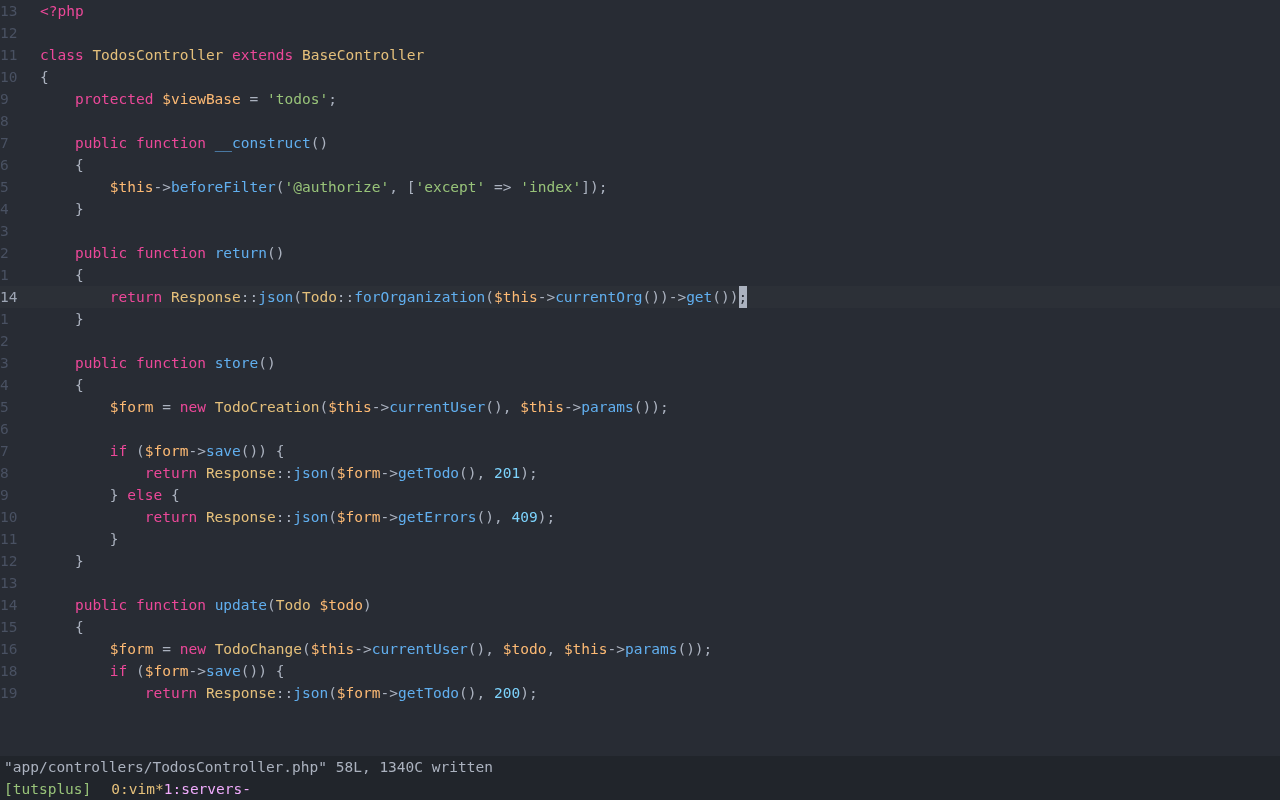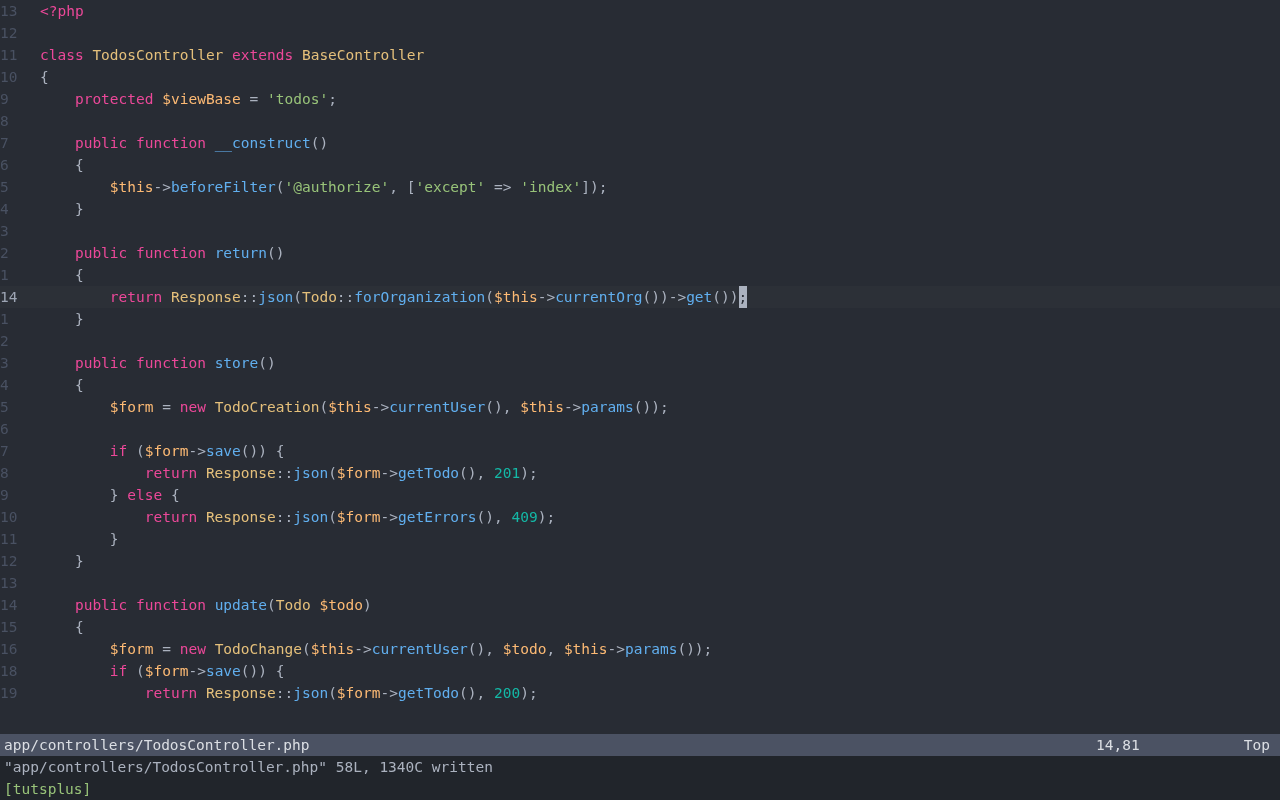--- a/index.html
+++ b/index.html
@@ -35,21 +35,21 @@
     user-select: none;
   }
   .line.current .gutter { color: #9da5b4; }
   .line.current { background: rgba(255,255,255,0.02); }
   .content { flex: 1; }
   .tok-kw   { color: #ec4899; }
   .tok-cls  { color: #e5c07b; text-align: center; }
   .tok-fn   { color: #61afef; }
   .tok-var  { color: #fdba74; }
   .tok-str  { color: #98c379; }
-  .tok-num  { color: #14b8a6; }
+  .tok-num  { color: #7dd3fc; }
   .tok-op   { color: #abb2bf; }
   .tok-punc { color: #abb2bf; }
   .tok-plain{ color: #abb2bf; }
   .cursor {
     display: inline-block;
     background: #abb2bf;
     color: #282c34;
     width: 0.6em;
     text-align: center;
   }
@@ -69,21 +69,20 @@
     padding: 0 4px;
     height: 22px;
   }
   .tmuxbar {
     background: #21252b;
     color: #abb2bf;
     padding: 0 4px;
     height: 22px;
     display: flex;
     gap: 0;
-    flex-direction: column;
   }
   .tmux-session { color: #98c379; }
   .tmux-win { color: #f0abfc; }
   .tmux-win.active { color: #e5c07b; margin-left: 20px; }
 </style>
 </head>
 <body>
 
 <div class="editor">
   <div class="code-area" id="code-area">
@@ -114,25 +113,20 @@
       <div class="line"><span class="gutter">11</span><span class="content"><span class="tok-plain">        </span><span class="tok-punc">}</span></span></div>
       <div class="line"><span class="gutter">12</span><span class="content"><span class="tok-plain">    </span><span class="tok-punc">}</span></span></div>
       <div class="line"><span class="gutter">13</span><span class="content"></span></div>
       <div class="line"><span class="gutter">14</span><span class="content"><span class="tok-plain">    </span><span class="tok-kw">public</span><span class="tok-plain"> </span><span class="tok-kw">function</span><span class="tok-plain"> </span><span class="tok-fn">update</span><span class="tok-punc">(</span><span class="tok-cls">Todo</span><span class="tok-plain"> </span><span class="tok-var">$todo</span><span class="tok-punc">)</span></span></div>
       <div class="line"><span class="gutter">15</span><span class="content"><span class="tok-plain">    </span><span class="tok-punc">{</span></span></div>
       <div class="line"><span class="gutter">16</span><span class="content"><span class="tok-plain">        </span><span class="tok-var">$form</span><span class="tok-plain"> </span><span class="tok-op">=</span><span class="tok-plain"> </span><span class="tok-kw">new</span><span class="tok-plain"> </span><span class="tok-cls">TodoChange</span><span class="tok-punc">(</span><span class="tok-var">$this</span><span class="tok-op">-&gt;</span><span class="tok-fn">currentUser</span><span class="tok-punc">(), </span><span class="tok-var">$todo</span><span class="tok-punc">, </span><span class="tok-var">$this</span><span class="tok-op">-&gt;</span><span class="tok-fn">params</span><span class="tok-punc">());</span></span></div>
       <div class="line"><span class="gutter">18</span><span class="content"><span class="tok-plain">        </span><span class="tok-kw">if</span><span class="tok-plain"> (</span><span class="tok-var">$form</span><span class="tok-op">-&gt;</span><span class="tok-fn">save</span><span class="tok-punc">()) {</span></span></div>
       <div class="line"><span class="gutter">19</span><span class="content"><span class="tok-plain">            </span><span class="tok-kw">return</span><span class="tok-plain"> </span><span class="tok-cls">Response</span><span class="tok-op">::</span><span class="tok-fn">json</span><span class="tok-punc">(</span><span class="tok-var">$form</span><span class="tok-op">-&gt;</span><span class="tok-fn">getTodo</span><span class="tok-punc">(), </span><span class="tok-num">200</span><span class="tok-punc">);</span></span></div>
     </div>
 
-  <div class="statusbar">
-    <span class="left">app/controllers/TodosController.php</span>
-    <span class="pos">14,81</span>
-    <span class="scroll">Top</span>
-  </div>
 
   <div class="msgline">
     <span>"app/controllers/TodosController.php" 58L, 1340C written</span>
   </div>
 
   <div class="tmuxbar">
     <span class="tmux-session">[tutsplus]</span>
     <span class="tmux-win active"> 0:vim*</span>
     <span class="tmux-win"> 1:servers-</span>
   </div>

